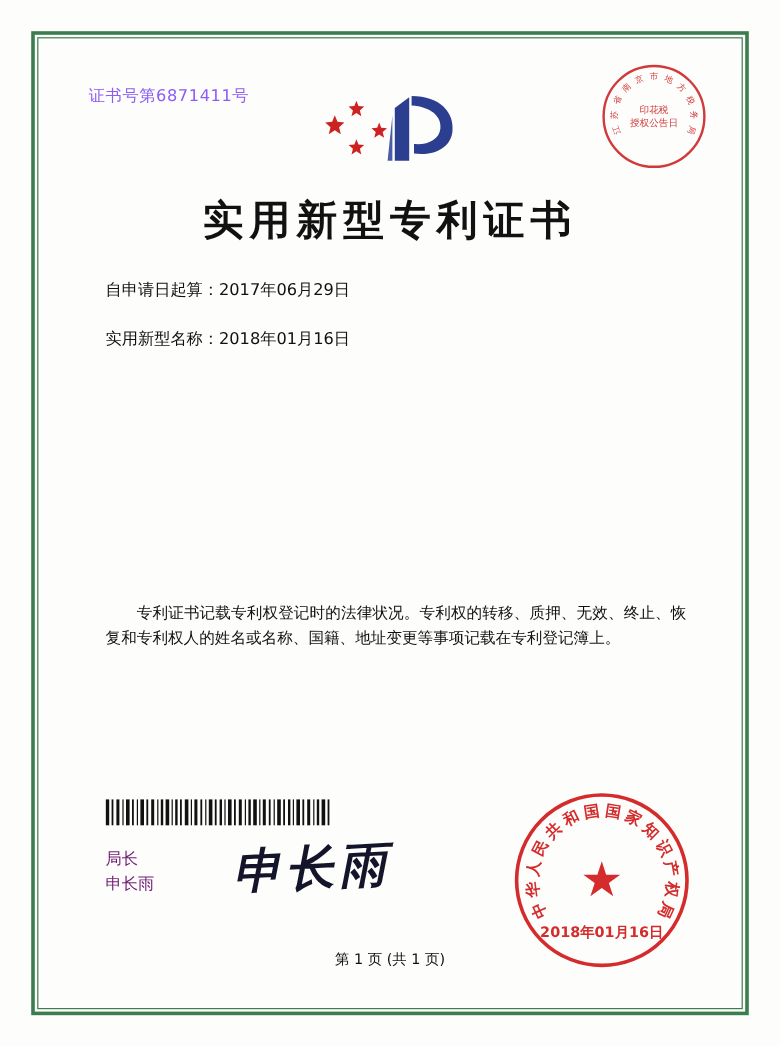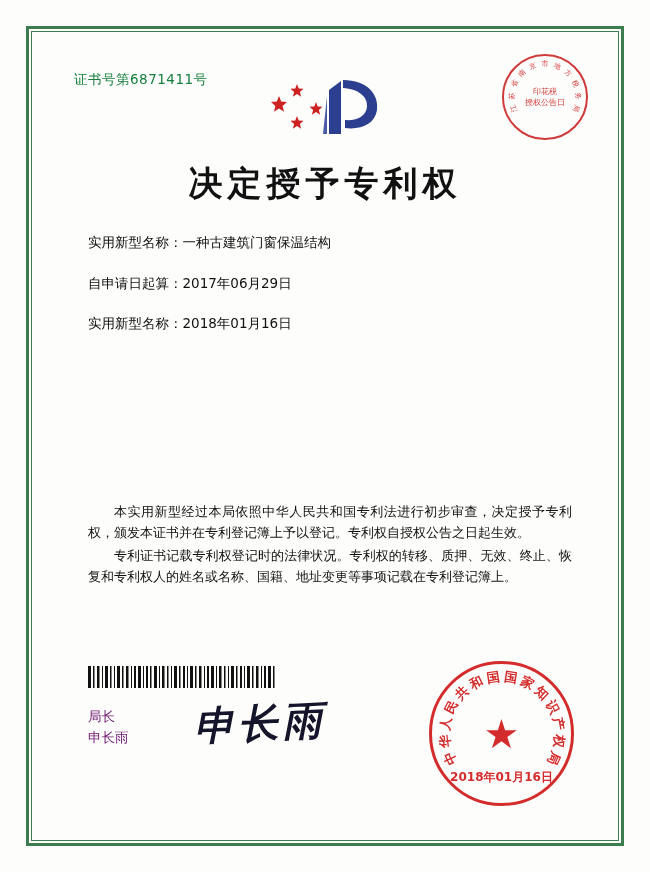--- a/index.html
+++ b/index.html
@@ -51,21 +51,21 @@
     bottom: 46px;
   }
 
   
   .cert-number {
     position: absolute;
     left: 28px;
     top: 25px;
     font-size: 13.5px;
     letter-spacing: 0.5px;
-    color: #15803d;
+    color: #8b5cf6;
   }
 
   
   .top-seal {
     position: absolute;
     right: 16px;
     top: 8px;
     width: 86px;
     height: 86px;
     border: 2px solid #d03a3a;
@@ -304,30 +304,28 @@
           <polygon points="49,34 50.7,38.4 55.5,38.8 51.9,42 53.1,46.8 49,44.1 44.9,46.8 46.1,42 42.5,38.8 47.3,38.4"></polygon>
         </g>
         <g>
           <path d="M62 66 L62 22 L74 13 L74 66 Z" fill="#2c3e8f"></path>
           <path d="M76 12 C100 12 112 26 110 42 C108 56 94 62 78 60 L78 52 C90 53 99 48 100 39 C101 29 92 21 76 20 Z" fill="#2c3e8f"></path>
           <path d="M56 66 L60 66 L60 28 Z" fill="#4a5ca8"></path>
         </g>
       </svg>
     </div>
 
-    <div class="title">决定授予专利权</div>
+    <div class="title">实用新型专利证书</div>
 
     <div class="fields" id="fields-container">
-        <div class="field-row"><span class="field-label">实用新型名称：</span><span class="field-value">一种古建筑门窗保温结构</span></div>
         <div class="field-row"><span class="field-label">自申请日起算：</span><span class="field-value">2017年06月29日</span></div>
         <div class="field-row"><span class="field-label">实用新型名称：</span><span class="field-value">2018年01月16日</span></div>
       </div>
 
     <div class="body-text" id="body-container">
-        <p>本实用新型经过本局依照中华人民共和国专利法进行初步审查，决定授予专利权，颁发本证书并在专利登记簿上予以登记。专利权自授权公告之日起生效。</p>
         <p>专利证书记载专利权登记时的法律状况。专利权的转移、质押、无效、终止、恢复和专利权人的姓名或名称、国籍、地址变更等事项记载在专利登记簿上。</p>
       </div>
 
     <div class="barcode">
       <svg viewBox="0 0 190 22" width="190" height="22" preserveAspectRatio="none">
         <g fill="#111">
           <rect x="0" y="0" width="3" height="22"></rect>
             <rect x="5" y="0" width="1.5" height="22"></rect>
           <rect x="9" y="0" width="2.5" height="22"></rect>
             <rect x="14" y="0" width="1" height="22"></rect>
@@ -398,15 +396,16 @@
           <span style="transform: rotate(44.2308deg) translateY(-57px) rotate(0deg);">知</span>
           <span style="transform: rotate(61.9231deg) translateY(-57px) rotate(0deg);">识</span>
           <span style="transform: rotate(79.6154deg) translateY(-57px) rotate(0deg);">产</span>
           <span style="transform: rotate(97.3077deg) translateY(-57px) rotate(0deg);">权</span>
           <span style="transform: rotate(115deg) translateY(-57px) rotate(0deg);">局</span>
         </div>
       <div class="star">★</div>
       <div class="seal-date">2018年01月16日</div>
     </div>
 
+    <div class="footer">第 1 页 (共 1 页)</div>
 
   </div>
 </div>
 
 </body></html>

